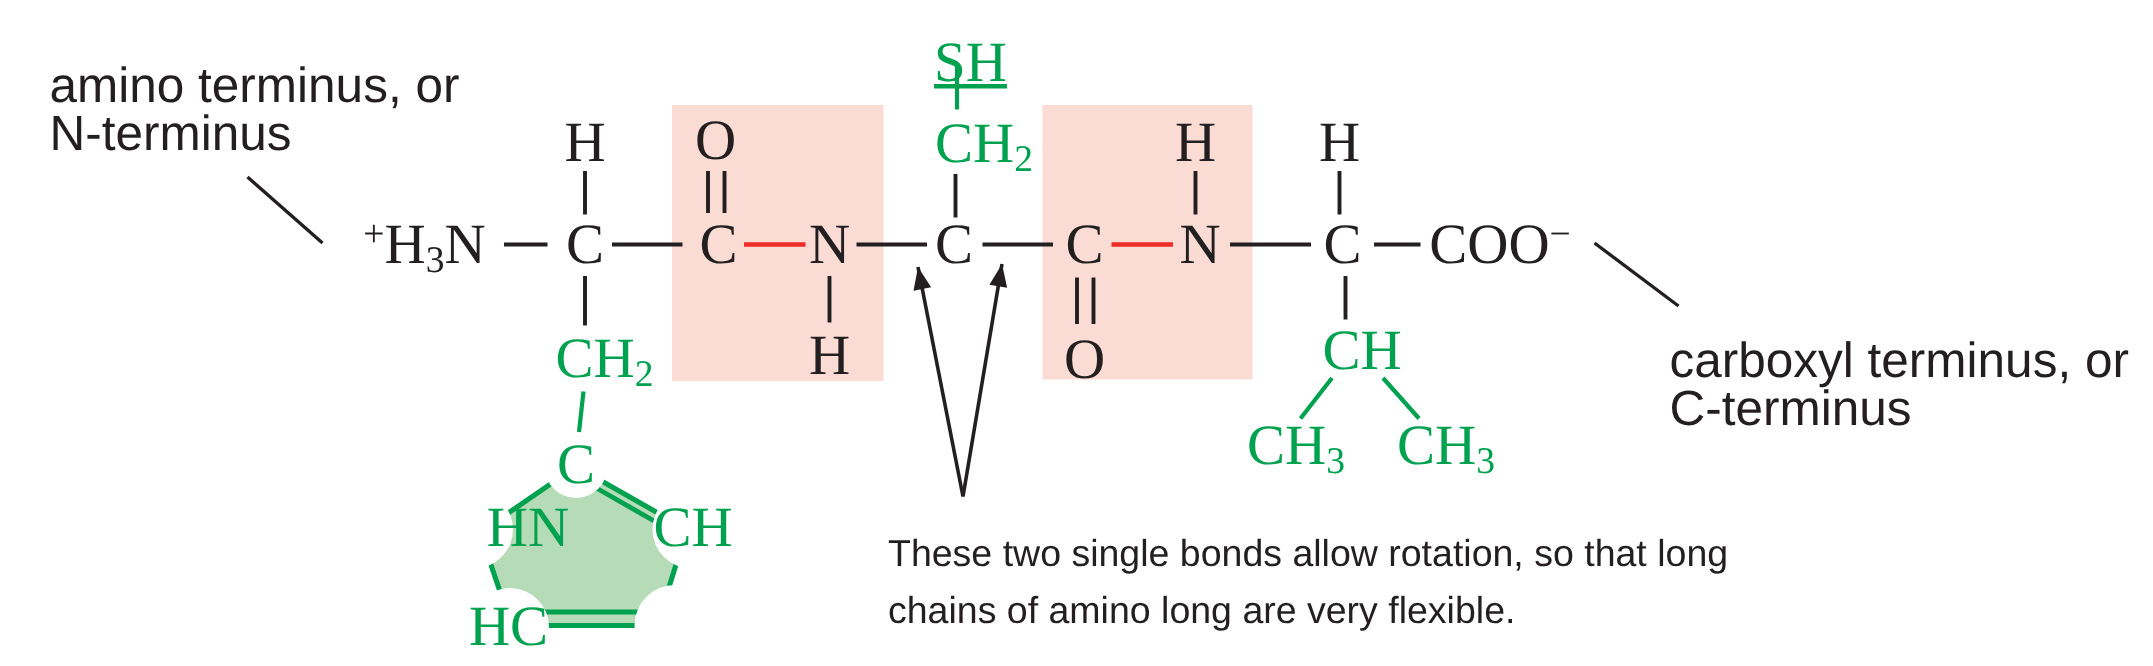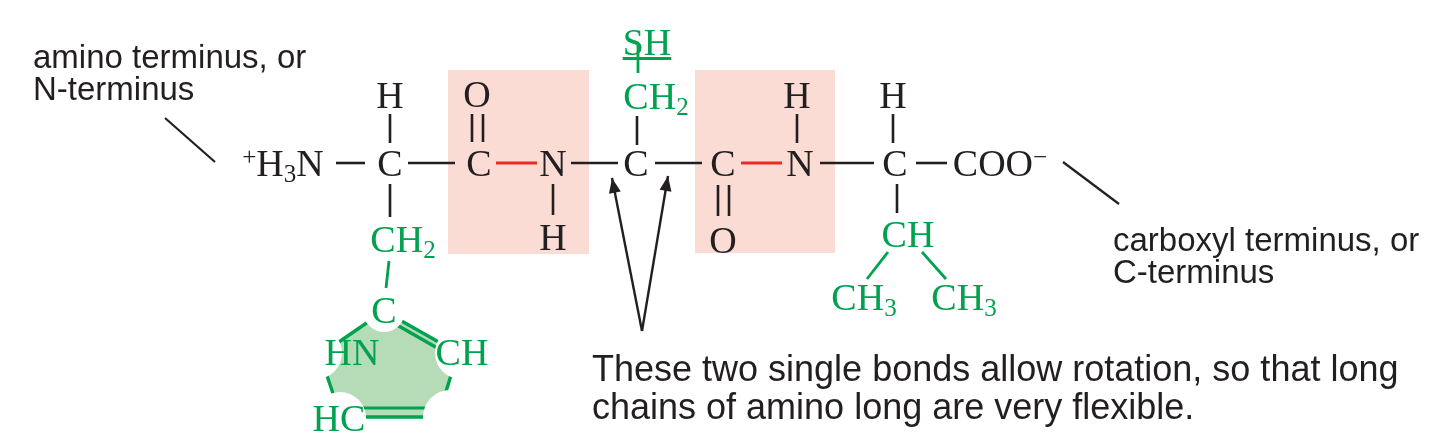--- a/index.html
+++ b/index.html
@@ -23,21 +23,21 @@
   .atom.green{color:var(--green,#00a24f);}
   .atom sub,.atom sup{font-size:0.66em;line-height:0;position:relative;vertical-align:baseline;}
   .atom sub{top:0.25em;}
   .atom sup{top:-0.45em;}
   .note{
     position:absolute;z-index:3;
     font-size:33px;line-height:32px;color:var(--ink,#231f20);
     white-space:nowrap;
   }
   .note span{display:block;}
-  #rotation-caption{font-size:36px;line-height:38px;}
+  #rotation-caption{font-size:25px;line-height:38px;}
   .bond{stroke:var(--ink,#231f20);stroke-width:2.6;}
   .bond-red{stroke:var(--red,#ee2a24);stroke-width:3;}
   .bond-green{stroke:var(--green,#00a24f);stroke-width:2.8;}
   .pointer{stroke:var(--ink,#231f20);stroke-width:2.2;}
   .arrow{stroke:var(--ink,#231f20);stroke-width:2.4;fill:none;}
   .hl{fill:var(--pink,#fadcd5);}
   .ring-poly{fill:var(--ringfill,#b5dcb7);stroke:var(--green,#00a24f);stroke-width:3.4;stroke-linejoin:round;}
   .ring-inner{stroke:var(--green,#00a24f);stroke-width:3.2;}
   .disc{fill:#fff;}
   .arrowhead{fill:var(--ink,#231f20);}

